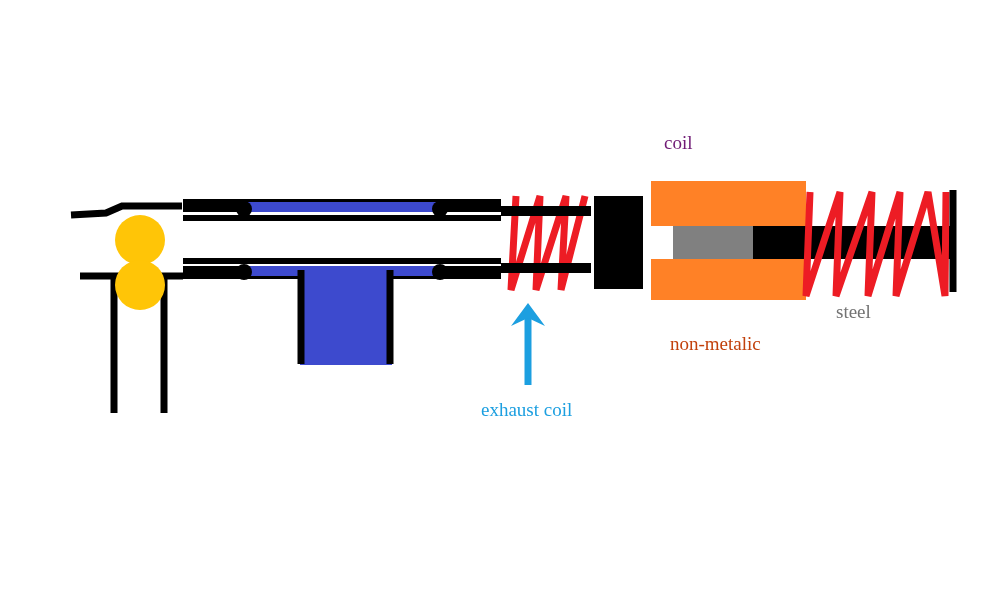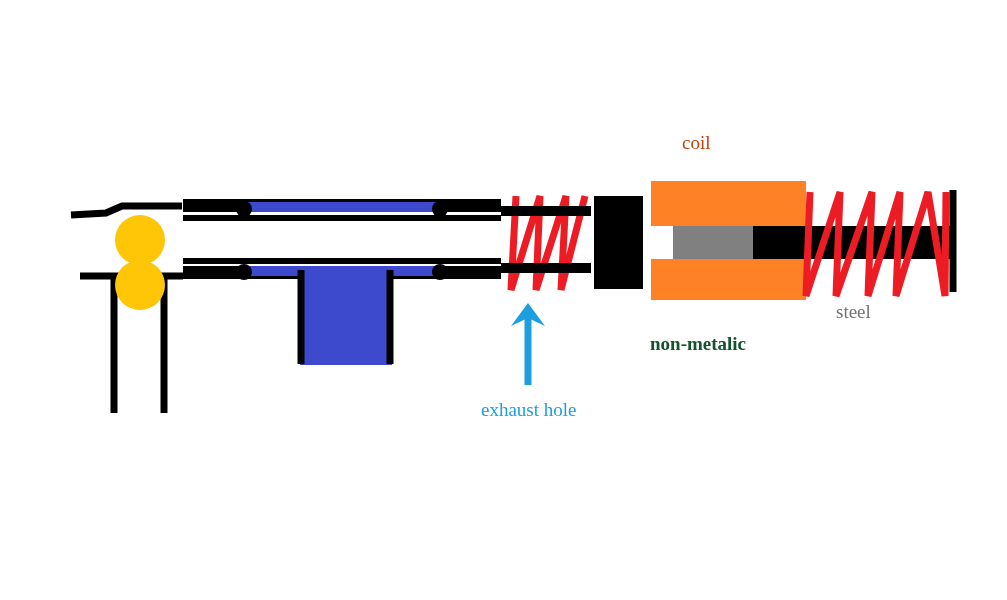--- a/index.html
+++ b/index.html
@@ -22,22 +22,22 @@
     width: 1007px;
     height: 600px;
   }
   .lbl {
     position: absolute;
     white-space: nowrap;
     font-family: "Liberation Serif", serif;
     font-size: 19px;
     line-height: 1;
   }
-  #label-coil        { left: 664px; top: 133px; color: #c2410c; margin-left: 18px; }
-  #label-nonmetalic  { left: 650px; top: 334px; color: #14532d; font-weight: bold; }
+  #label-coil        { left: 664px; top: 133px; color: #701a75; }
+  #label-nonmetalic  { left: 670px; top: 334px; color: #c2410c; }
   #label-steel       { left: 836px; top: 302px; color: #737373; }
   #label-exhaust     { left: 481px; top: 400px; color: #1C9FE0; }
 </style>
 </head>
 <body>
 
 <div id="stage">
 
   <svg id="diagram-svg" viewBox="0 0 1007 600" xmlns="http://www.w3.org/2000/svg">
 
@@ -90,15 +90,15 @@
     </g>
 
   </svg>
 
   <div class="lbl" id="label-coil">coil</div>
 
   <div class="lbl" id="label-nonmetalic">non-metalic</div>
 
   <div class="lbl" id="label-steel">steel</div>
 
-  <div class="lbl" id="label-exhaust">exhaust hole</div>
+  <div class="lbl" id="label-exhaust">exhaust coil</div>
 
 </div>
 
 </body></html>

